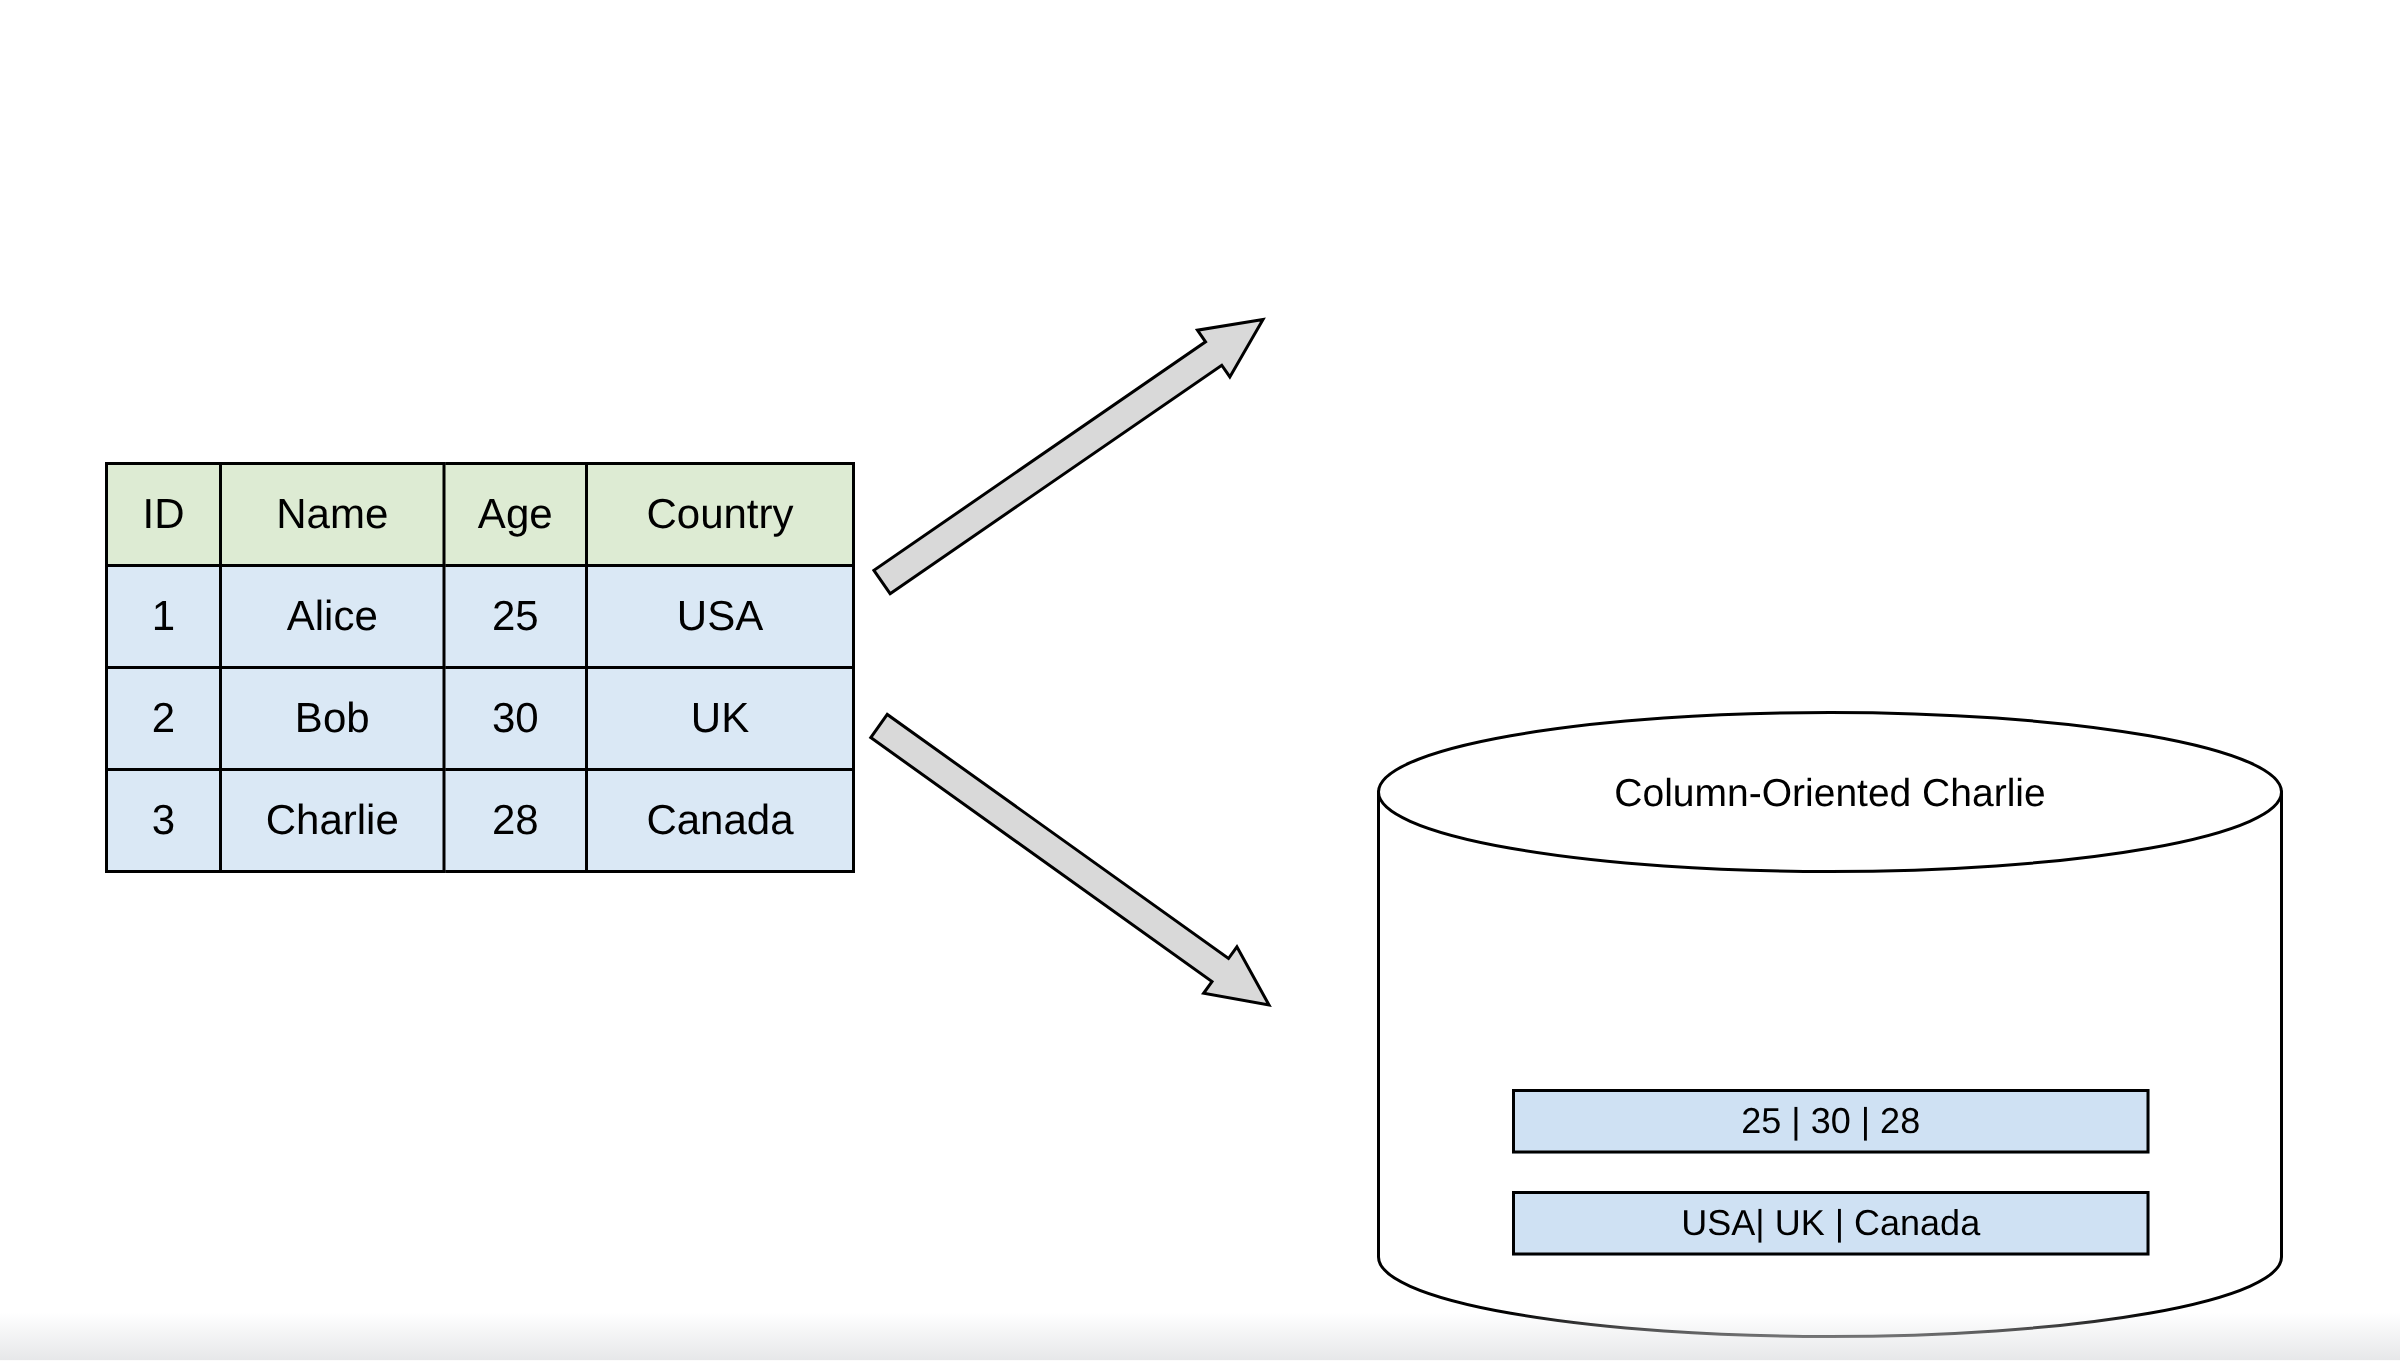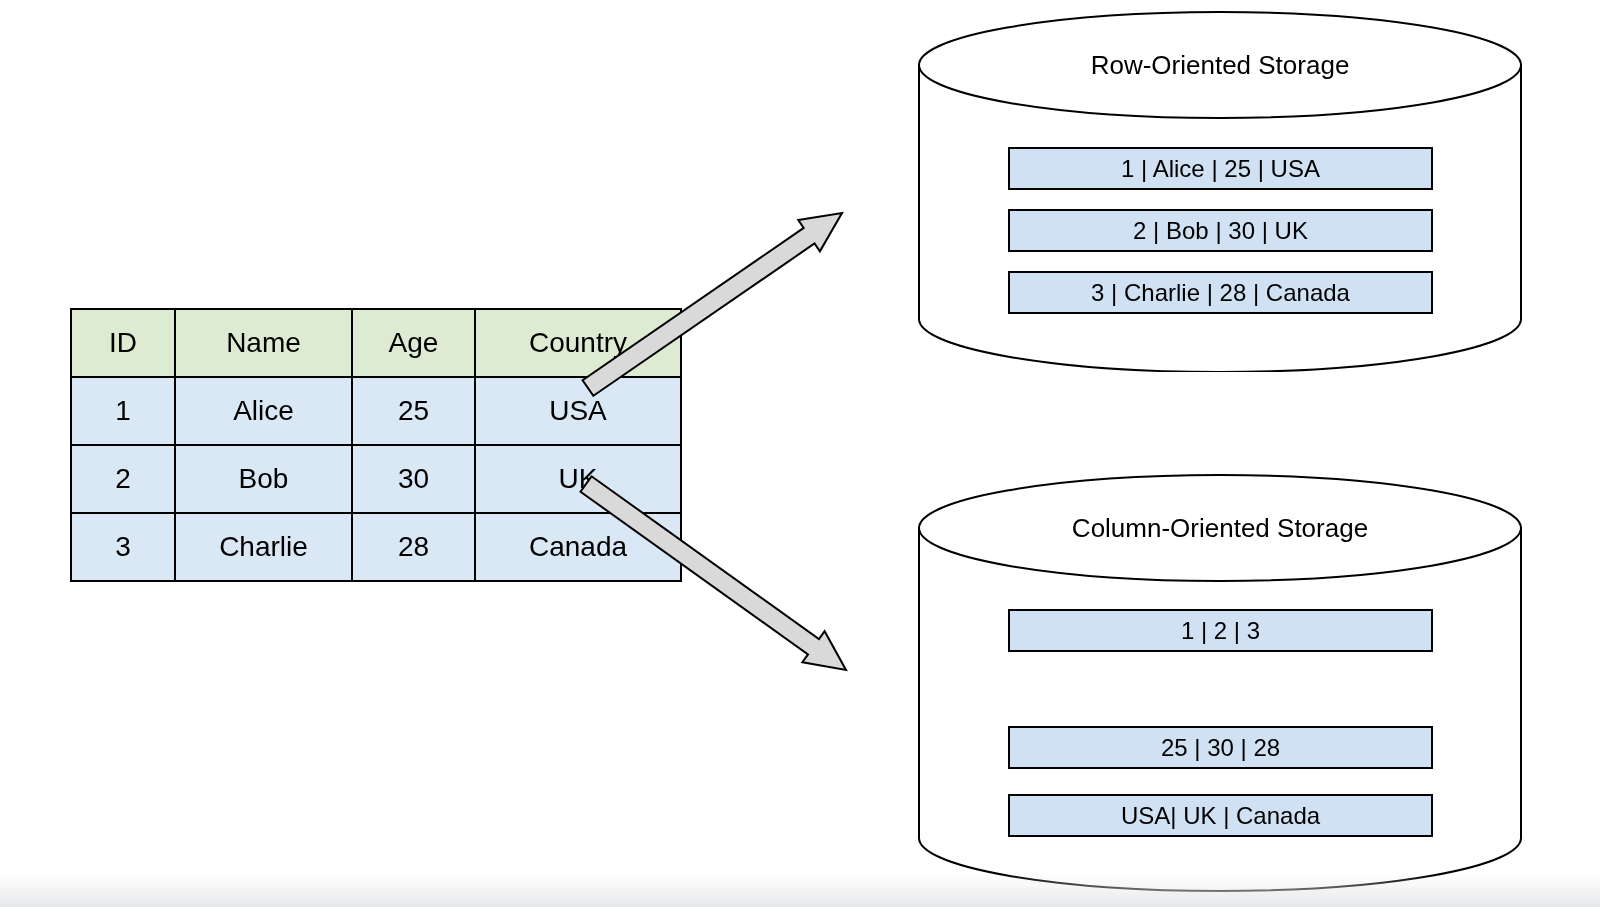--- a/index.html
+++ b/index.html
@@ -9,21 +9,21 @@
   }
 
   
   table.src{
     position:absolute;left:70px;top:308px;
     border-collapse:collapse;table-layout:fixed;
   }
   table.src th, table.src td{
     border:2px solid var(--outline);
     height:66px;text-align:center;vertical-align:middle;
-    font-size:28px;font-weight:400;padding:0 20px;
+    font-size:28px;font-weight:400;padding:0 6px;
   }
   table.src th{background:var(--header-green);}
   table.src td{background:var(--cell-blue);}
   .col-id{width:62px;} .col-name{width:135px;margin-left:46px;} .col-age{width:81px;margin-top:24px;} .col-country{width:164px;}
 
   
   .cylinder{position:absolute;width:606px;}
   .cyl-top{left:917px;top:10px;height:362px;}
   .cyl-bottom{left:917px;top:473px;height:420px;}
   .cyl-svg{position:absolute;left:0;top:0;}
@@ -81,36 +81,25 @@
       <td>Canada</td>
     </tr>
   </tbody>
     </table>
 
   <svg class="arrows" width="1600" height="907" viewBox="0 0 1600 907">
     <polygon points="593.4,395.8 814.5,243.5 819.9,251.3 842,213 798.3,220.1 803.7,227.9 582.6,380.2" style="fill:var(--arrow-gray);stroke:var(--outline);stroke-width:2;stroke-linejoin:miter;"></polygon>
     <polygon points="580.5,491.7 808.0,654.4 802.4,662.2 846,670 824.6,631.2 819.0,639.0 591.5,476.3" style="fill:var(--arrow-gray);stroke:var(--outline);stroke-width:2;stroke-linejoin:miter;"></polygon>
   </svg>
 
-  <div class="cylinder cyl-top">
-    <svg class="cyl-svg" width="606" height="362" viewBox="0 0 606 362">
-      <path d="M2,55 L2,309 A301,53 0 0 0 604,309 L604,55 Z" fill="#ffffff" stroke="var(--outline)" stroke-width="2"></path>
-      <ellipse cx="303" cy="55" rx="301" ry="53" fill="#ffffff" stroke="var(--outline)" stroke-width="2"></ellipse>
-    </svg>
-    <div class="cyl-title">Row-Oriented Storage</div>
-    <div class="record" style="top:137px">1 | Alice | 25 | USA</div>
-    <div class="record" style="top:199px">2 | Bob | 30 | UK</div>
-    <div class="record" style="top:261px">3 | Charlie | 28 | Canada</div>
-  </div>
 
   <div class="cylinder cyl-bottom">
     <svg class="cyl-svg" width="606" height="420" viewBox="0 0 606 420">
       <path d="M2,55 L2,365 A301,53 0 0 0 604,365 L604,55 Z" fill="#ffffff" stroke="var(--outline)" stroke-width="2"></path>
       <ellipse cx="303" cy="55" rx="301" ry="53" fill="#ffffff" stroke="var(--outline)" stroke-width="2"></ellipse>
     </svg>
-    <div class="cyl-title">Column-Oriented Storage</div>
-    <div class="record" style="top:136px">1 | 2 | 3</div>
+    <div class="cyl-title">Column-Oriented Charlie</div>
     <div class="record" style="top:253px">25 | 30 | 28</div>
     <div class="record" style="top:321px">USA| UK | Canada</div>
   </div>
 
   <div class="bottom-fade"></div>
 </div>
 
 </body></html>

